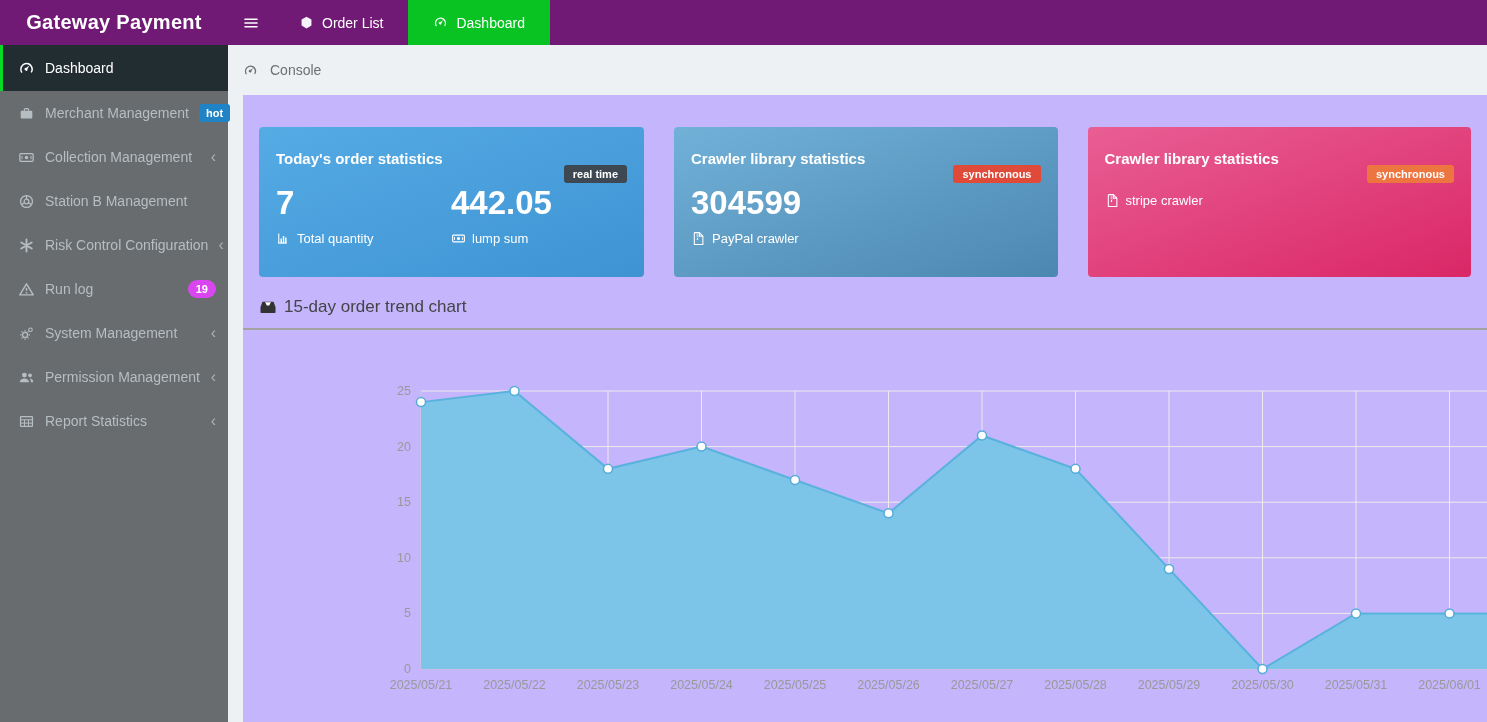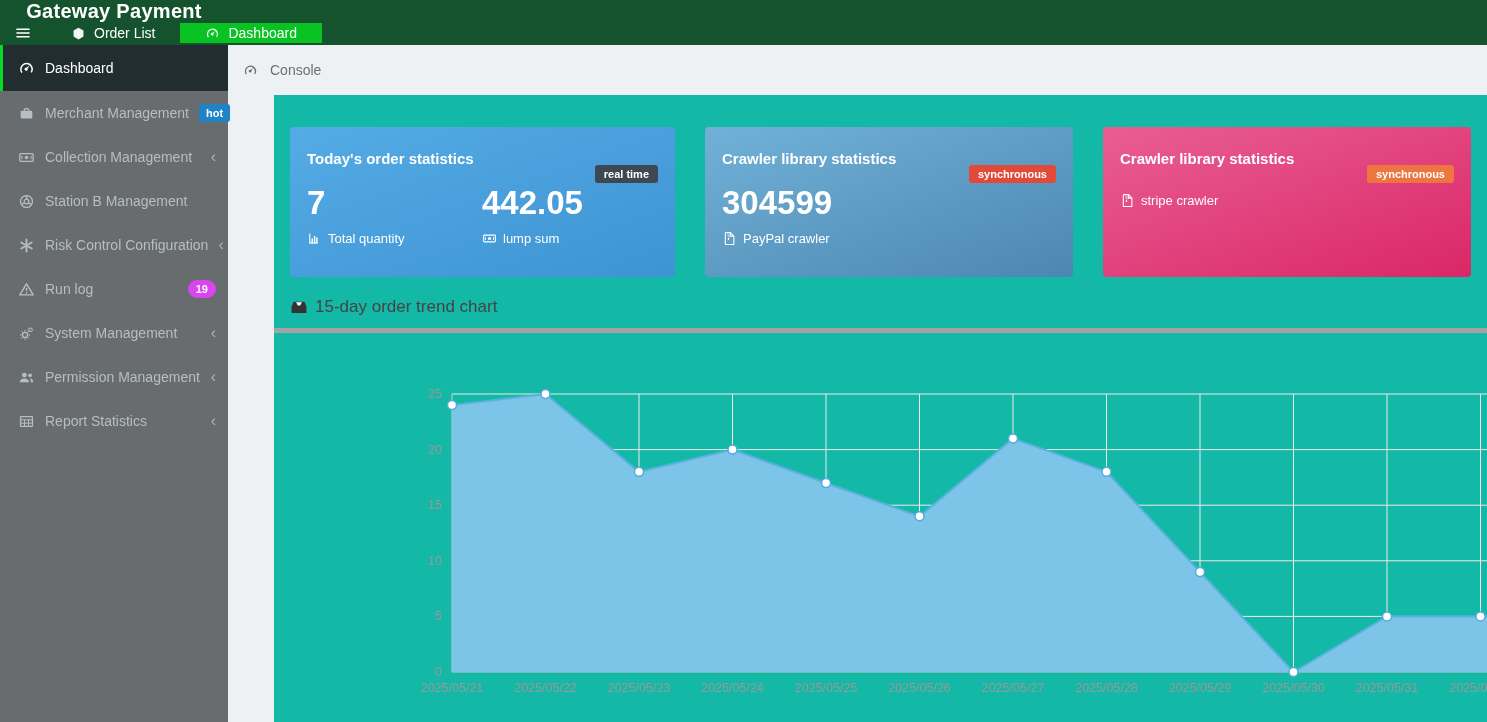--- a/index.html
+++ b/index.html
@@ -4,21 +4,21 @@
 <style>
   * { box-sizing: border-box; }
   html,body { margin:0; padding:0; }
   body {
     width:1487px; height:722px; position:relative; overflow:hidden;
     font-family:"Liberation Sans", sans-serif;
     background:#edf1f4;
   }
   
   .topbar { position:absolute; top:0; left:0; right:0; height:45px;
-    background:#14532d; display:flex; align-items:stretch; z-index:5;flex-direction:column; }
+    background:#701a75; display:flex; align-items:stretch; z-index:5; }
   .logo { width:228px; display:flex; align-items:center; justify-content:center;
     color:#fff; font-size:20px; font-weight:600; letter-spacing:.3px; cursor:pointer; }
   .topnav { display:flex; align-items:stretch; }
   .hamburger { width:46px; border:0; background:transparent; color:#fff;
     display:flex; align-items:center; justify-content:center; cursor:pointer; }
   .hamburger .ic { width:18px; height:18px; }
   .htab { display:flex; align-items:center; gap:8px; padding:0 25px;
     color:#fff; font-size:14px; cursor:pointer; }
   .htab.active { background:#08c322; }
   .htab .ic { width:15px; height:15px; color:rgba(255,255,255,.95); }
@@ -33,35 +33,35 @@
   .sitem .lbl { white-space:nowrap; }
   .sbadge { margin-left:auto; flex:none; font-size:11px; font-weight:bold; color:#fff;
     padding:2px 7px; border-radius:3px; line-height:1.3; }
   .sbadge.pill { border-radius:10px; padding:2px 8px; }
   .sarrow { margin-left:auto; flex:none; color:#a9b1b6; font-size:16px; line-height:1; }
   
   .main { position:absolute; top:45px; left:228px; right:0; bottom:0; background:#edf1f4; }
   .breadcrumb { height:50px; display:flex; align-items:center; gap:12px;
     padding-left:15px; color:#6f6f6f; font-size:14px; }
   .breadcrumb .ic { width:15px; height:15px; color:#6f6f6f; }
-  .panel { position:absolute; top:50px; left:15px; right:0; bottom:0; background:#14b8a6;margin-left:31px; }
+  .panel { position:absolute; top:50px; left:15px; right:0; bottom:0; background:#c4b5fd; }
   
   .cards { display:flex; gap:30px; padding:32px 16px 0 16px; }
   .card { flex:1; height:150px; border-radius:4px; color:#fff;
     padding:23px 18px 0 17px; position:relative; cursor:default; }
   .card-title { font-size:15px; font-weight:700; }
   .card-badge { position:absolute; top:38px; right:17px; font-size:11px;
     font-weight:700; padding:3px 9px; border-radius:3px; color:#fff; }
   .card-stats { display:flex; margin-top:17px; }
   .stat { min-width:160px; margin-right:15px; }
   .stat-value { font-size:33px; font-weight:700; line-height:1.15; }
   .stat-label { margin-top:9px; font-size:13px; display:flex; align-items:center; gap:6px; }
   .stat-label .ic { width:15px; height:15px; }
   
-  .chart-head { margin:20px 0 0 0; padding:0 0 11px 16px; border-bottom:5px solid #a3a3a3;
+  .chart-head { margin:20px 0 0 0; padding:0 0 11px 16px; border-bottom:2px solid #a3a3a3;
     display:flex; align-items:center; gap:7px; font-size:17px; color:#444; }
   .chart-head .ic { width:18px; height:18px; color:#333; }
   #trend-chart { display:block; margin-top:6px; }
   .ic svg { width:100%; height:100%; display:block; }
 </style>
 </head>
 <body>
 
 <header class="topbar">
   <div class="logo">

